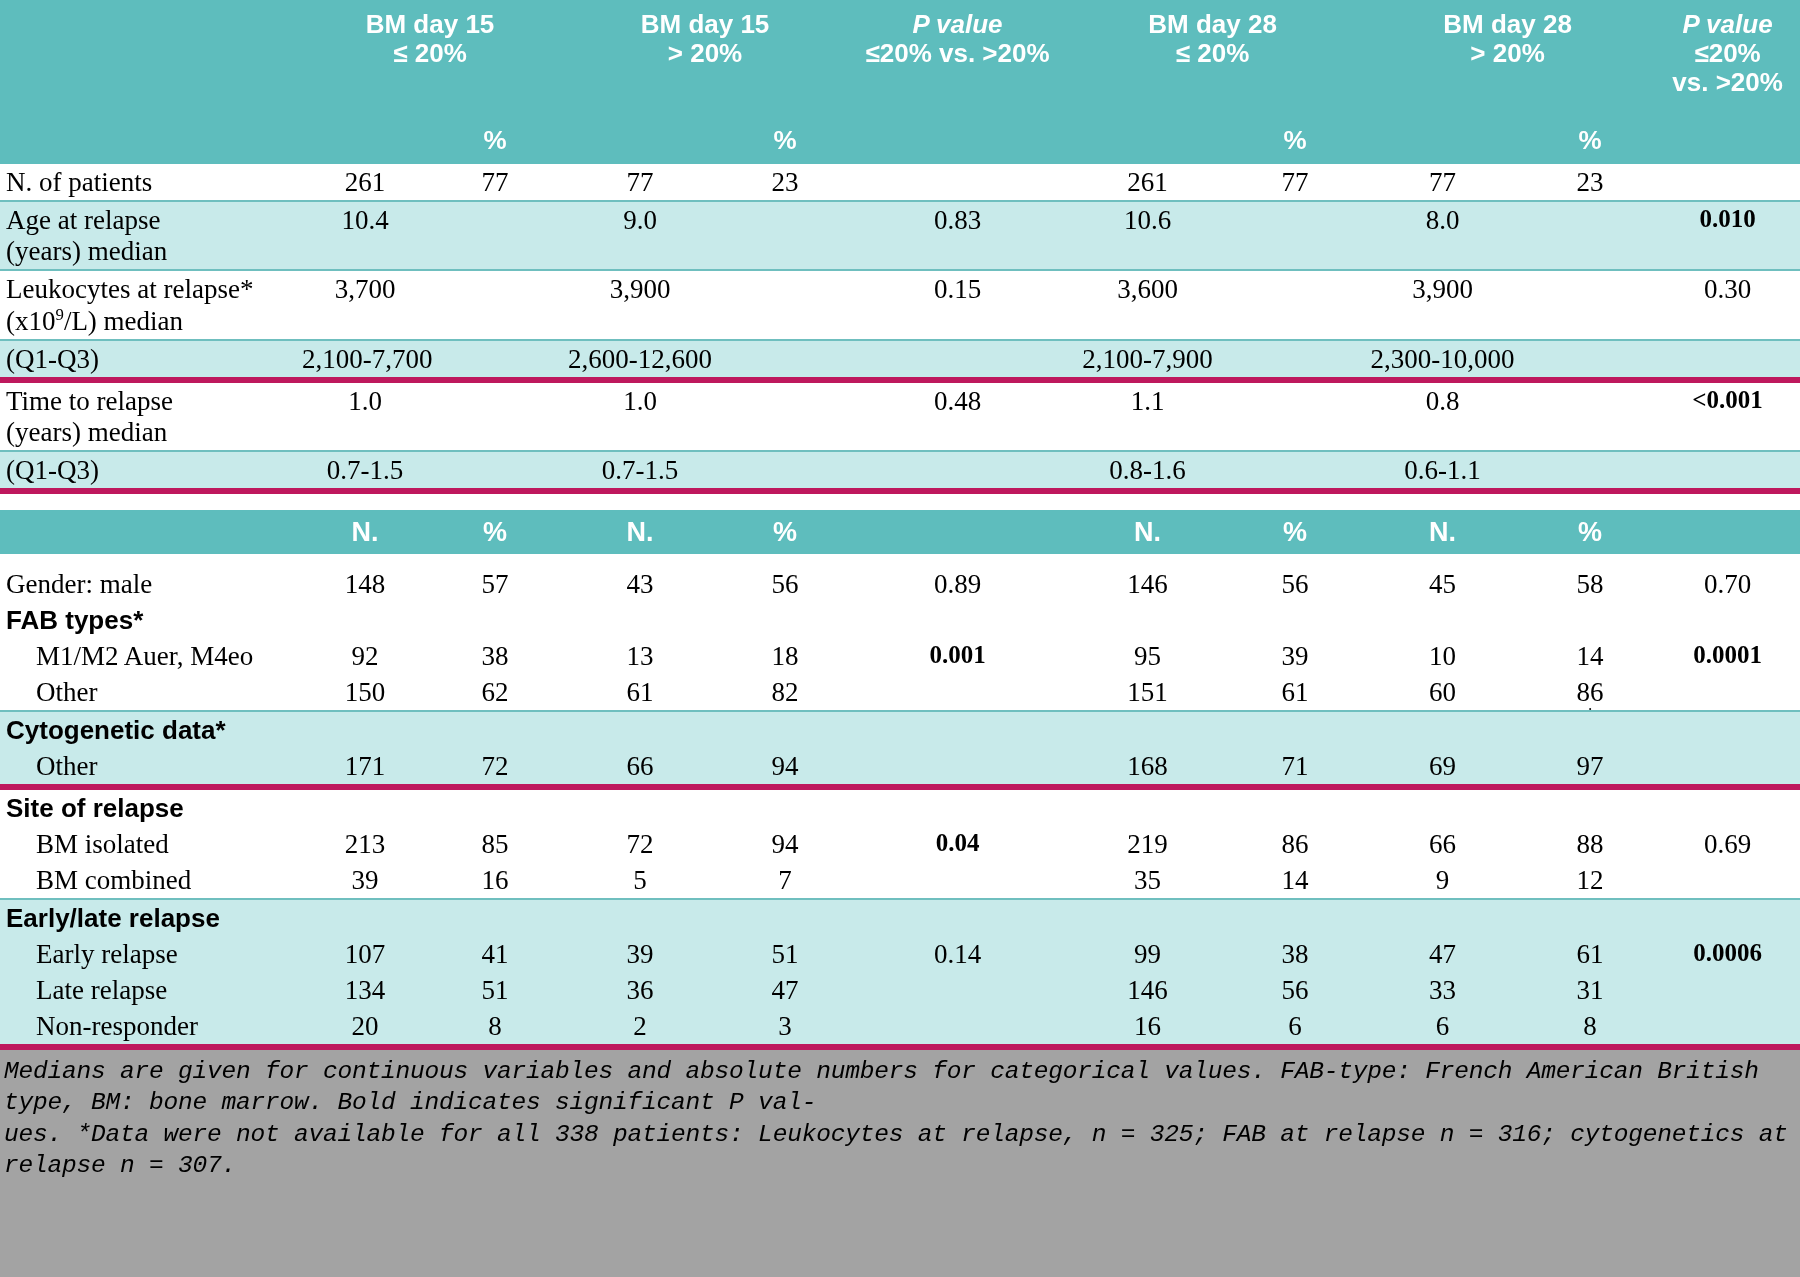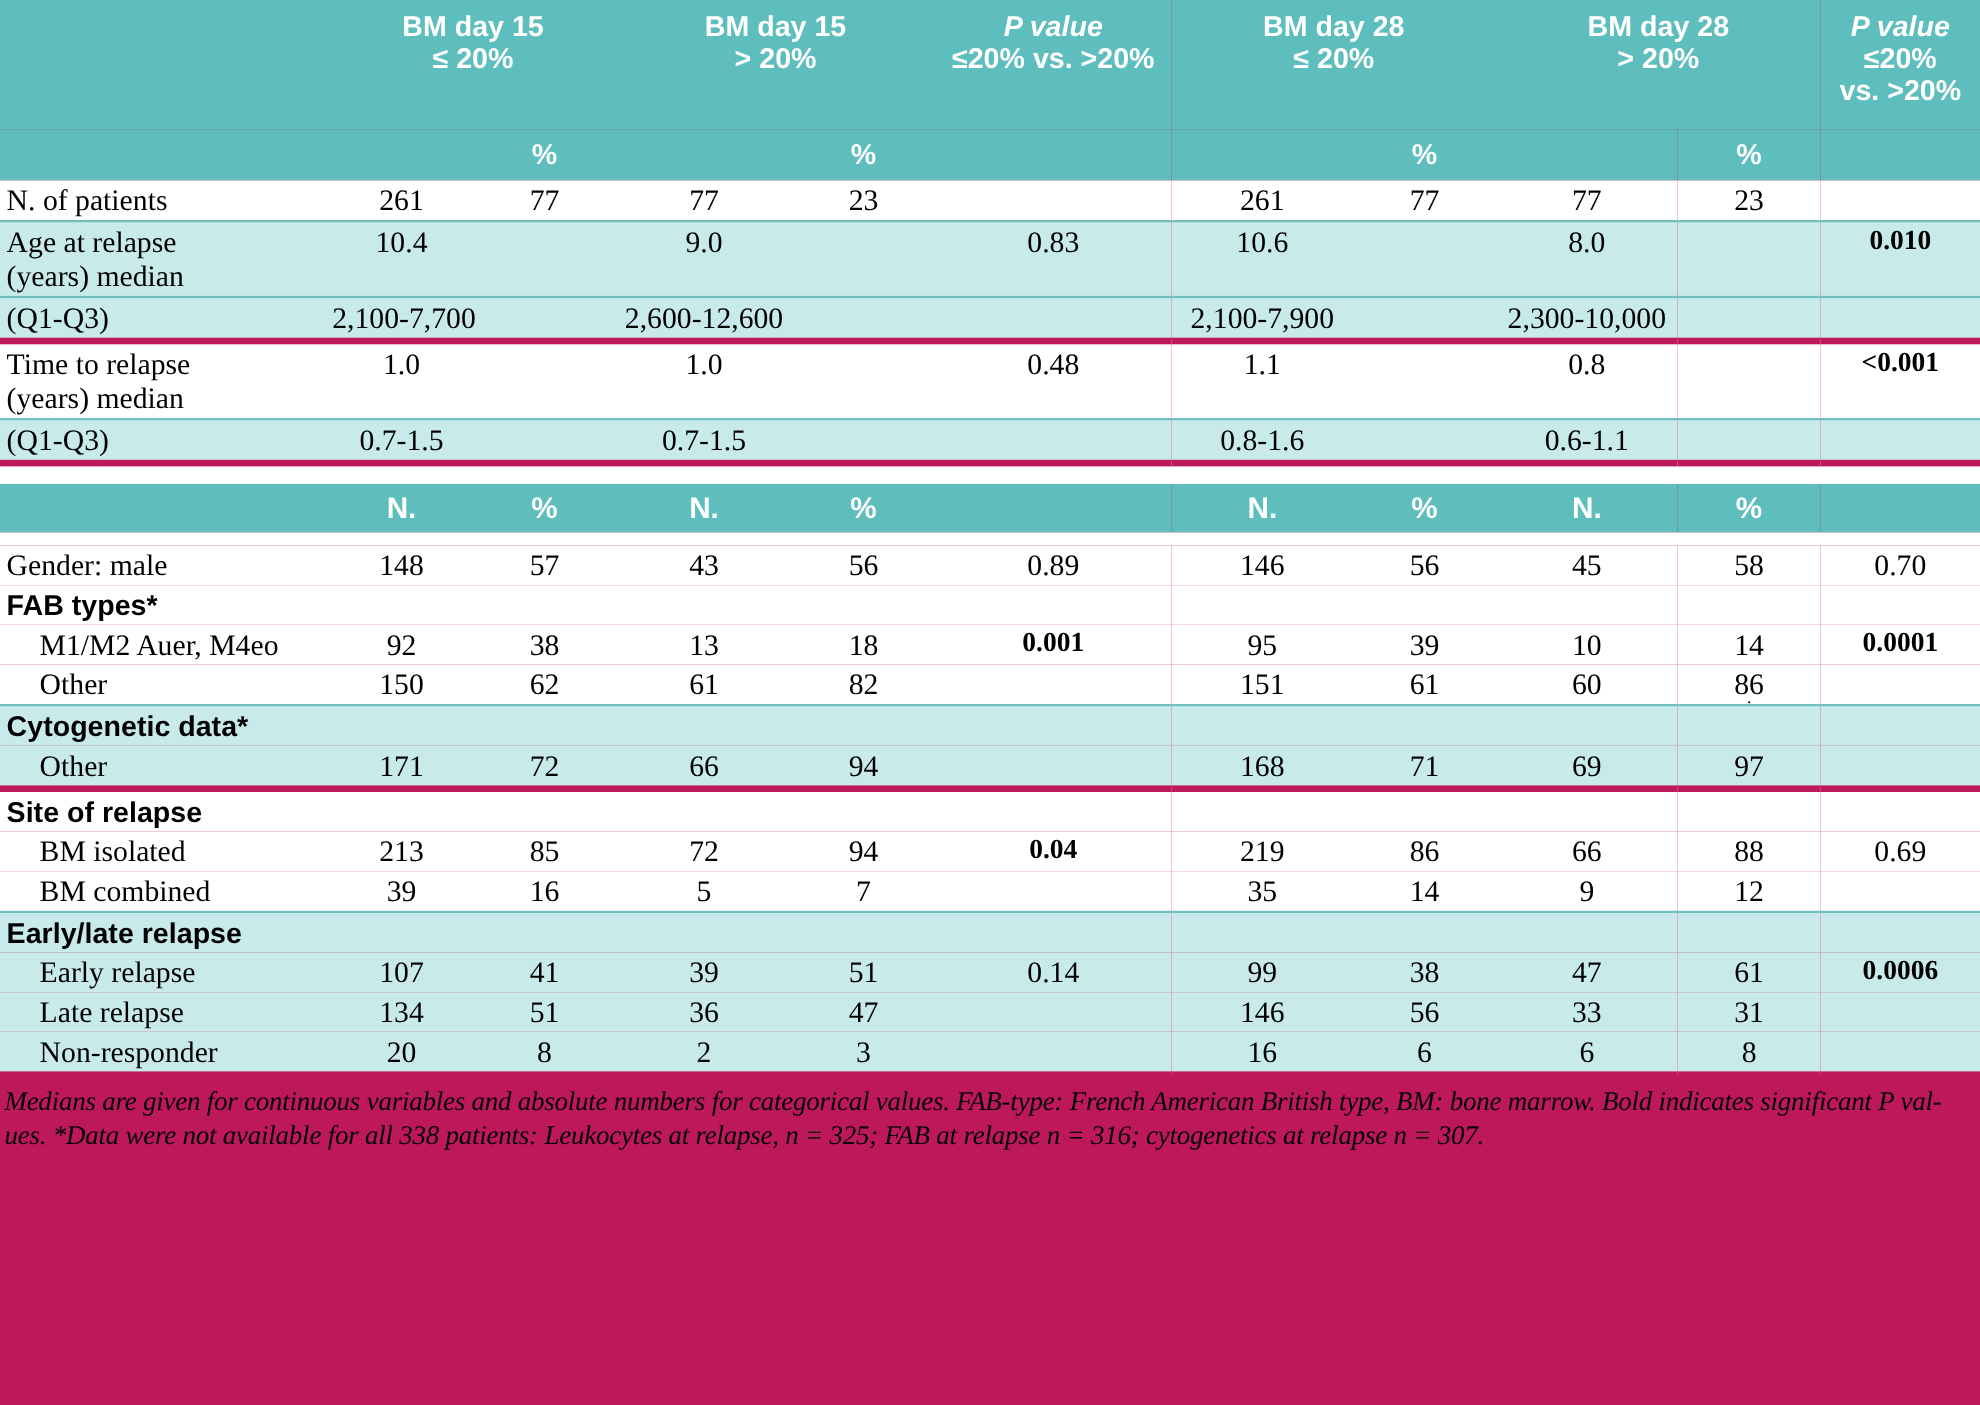--- a/index.html
+++ b/index.html
@@ -11,21 +11,21 @@
     width: 1800px;
     height: 1277px;
     font-family: "Liberation Serif", "DejaVu Serif", serif;
     color: #000000;
     overflow: hidden;
   }
   .sheet {
     width: 1800px;
     height: 1277px;
     position: relative;
-    background: #be185d;
+    background: #a3a3a3;
   }
   table.tbl {
     width: 1800px;
     border-collapse: collapse;
     table-layout: fixed;
     font-size: 27px;
   }
   
   col.c-label { width: 300px; }
   col.c-n1    { width: 130px; }
@@ -128,21 +128,21 @@
     display: block;
     font-size: 16px;
     line-height: 6px;
     height: 8px;
     margin-top: -8px;
   }
 
   
   .foot {
     border-top: 2px solid #6FBFBF;
-    font-family: Liberation Serif, serif;
+    font-family: Liberation Mono, monospace;
     font-style: italic;
     font-size: 24.5px;
     line-height: 1.28;
     padding: 6px 4px 0 4px;
     color: #000;
     letter-spacing: -0.2px;
   }
 </style>
 </head>
 <body>
@@ -233,20 +233,36 @@
       <td class="cell">9.0</td>
       <td class="cell"></td>
       <td class="cell">0.83</td>
       <td class="cell">10.6</td>
       <td class="cell"></td>
       <td class="cell">8.0</td>
       <td class="cell"></td>
       <td class="cell b">0.010</td>
     </tr>
 
+    <tr class="band-white rule-top">
+      <td class="lbl">
+        <div>Leukocytes at relapse*</div>
+        <div>(x10<span class="sup">9</span>/L) median</div>
+      </td>
+      <td class="cell">3,700</td>
+      <td class="cell"></td>
+      <td class="cell">3,900</td>
+      <td class="cell"></td>
+      <td class="cell">0.15</td>
+      <td class="cell">3,600</td>
+      <td class="cell"></td>
+      <td class="cell">3,900</td>
+      <td class="cell"></td>
+      <td class="cell">0.30</td>
+    </tr>
 
     <tr class="band-light rule-top rule-bot">
       <td class="lbl">(Q1-Q3)</td>
       <td class="cell">2,100-7,700</td>
       <td class="cell"></td>
       <td class="cell">2,600-12,600</td>
       <td class="cell"></td>
       <td class="cell"></td>
       <td class="cell">2,100-7,900</td>
       <td class="cell"></td>

